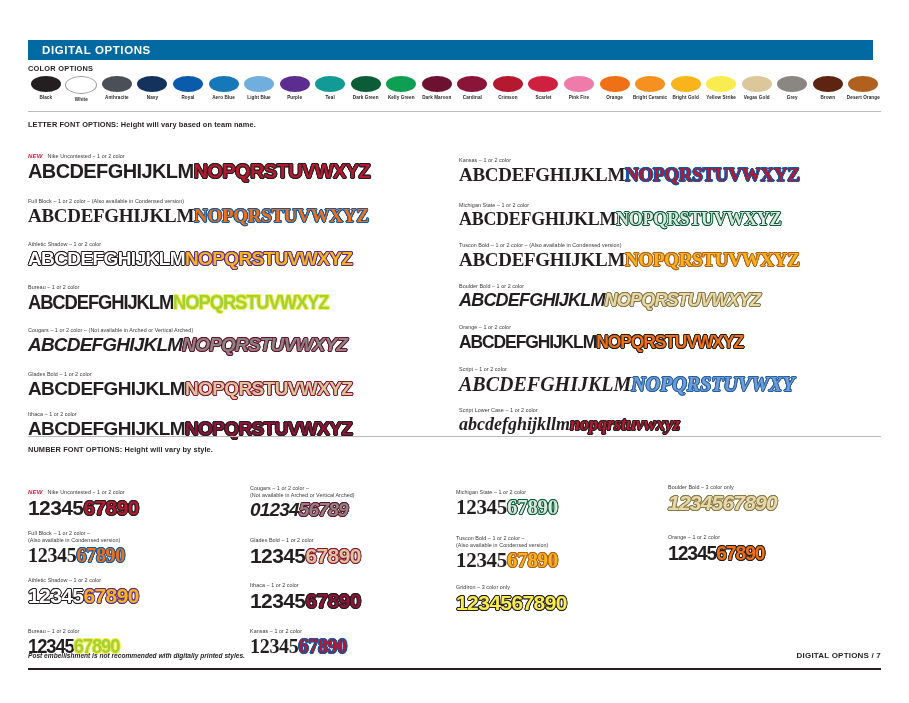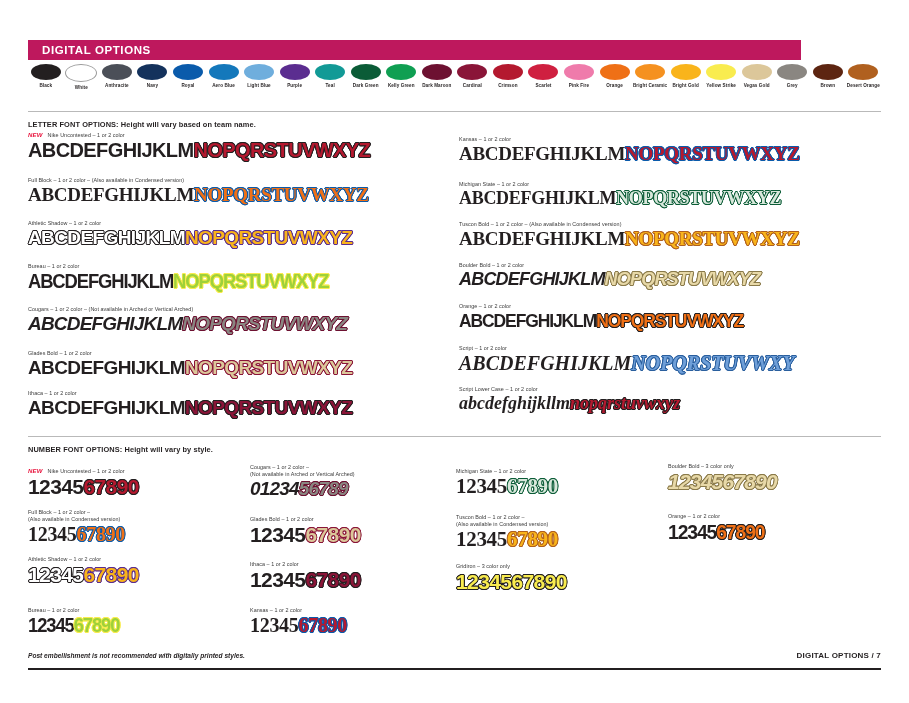--- a/index.html
+++ b/index.html
@@ -6,22 +6,22 @@
   body{
     width:909px;height:703px;
     background:#ffffff;
     font-family:"Liberation Sans", sans-serif;
     overflow:hidden;
   }
   .page{position:relative;width:909px;height:703px;background:#fff;}
 
   
   .header-bar{
-    position:absolute;left:28px;top:40px;width:773px;height:20px;
-    background:#be185d;
+    position:absolute;left:28px;top:40px;width:845px;height:20px;
+    background:#0369a1;
   }
   .header-bar .title{
     position:absolute;left:14px;top:50%;transform:translateY(-50%);
     color:#ffffff;font-size:11.5px;font-weight:bold;letter-spacing:.6px;
     font-family:"Liberation Sans", sans-serif;
   }
 
   
   .color-section{position:absolute;left:28px;top:64px;width:853px;}
   .section-label{
@@ -42,21 +42,21 @@
   }
   .hr-thin{
     position:absolute;left:28px;width:853px;height:1px;background:#b9b9b9;
   }
 
   
   .opt-heading{
     position:absolute;font-size:7.4px;font-weight:bold;color:#231f20;
     letter-spacing:.1px;
   }
-  .font-item{position:absolute;}
+  .font-item{position:absolute;margin-top:21px;}
   .fi-caption{
     font-size:5.4px;color:#3a3a3a;line-height:7px;white-space:nowrap;
     letter-spacing:.05px;
   }
   .fi-caption .new-tag{
     color:#e8123c;font-weight:bold;font-style:italic;font-size:6px;
     margin-right:5px;letter-spacing:.2px;
   }
   .fi-sample{
     white-space:nowrap;line-height:1;margin-top:1px;
@@ -87,20 +87,21 @@
 </head>
 <body>
 
 <div class="page">
 
   <div class="header-bar">
     <span class="title">DIGITAL  OPTIONS</span>
   </div>
 
   <div class="color-section">
+    <div class="section-label">COLOR OPTIONS</div>
     <div class="swatch-row" id="swatch-row">
         <div class="swatch">
           <div class="blob" style="background: rgb(35, 31, 32);"></div>
           <div class="cname">Black</div>
         </div>
         <div class="swatch">
           <div class="blob white-blob" style="background: rgb(255, 255, 255);"></div>
           <div class="cname">White</div>
         </div>
         <div class="swatch">

